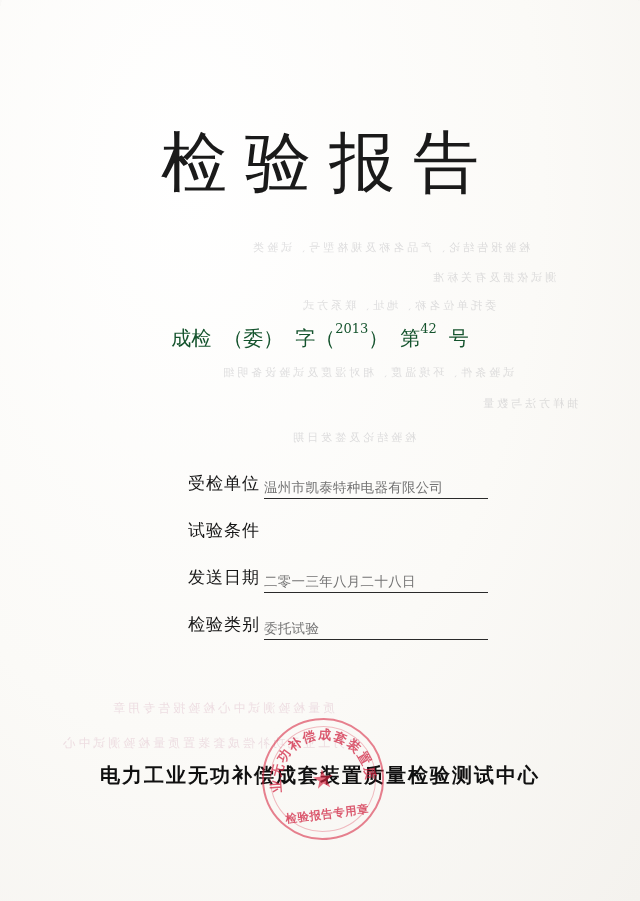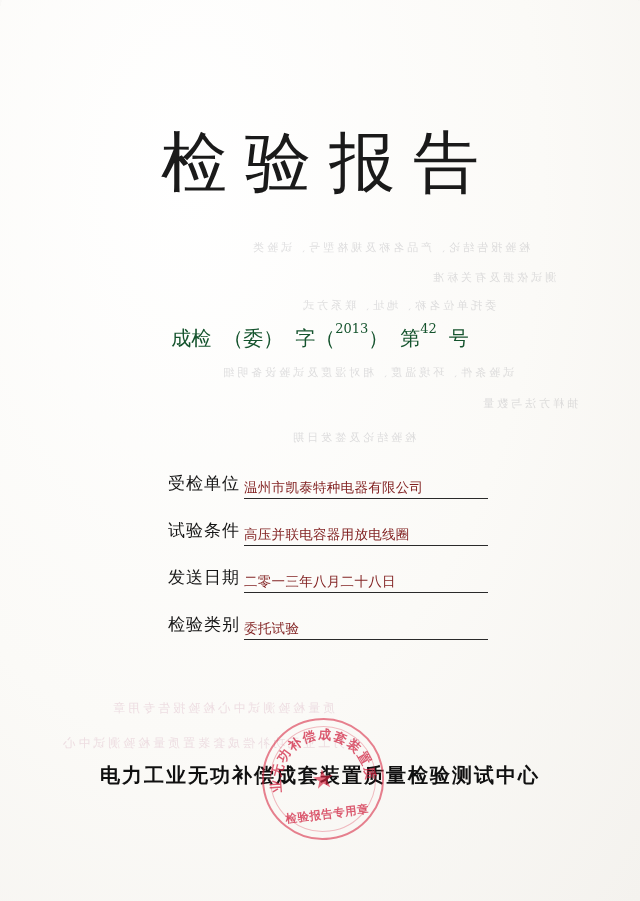--- a/index.html
+++ b/index.html
@@ -93,40 +93,41 @@
   .fields {
     position: absolute;
     top: 452px;
     left: 168px;
     width: 320px;
   }
   .field-row {
     display: flex;
     align-items: flex-end;
     height: 47px;
+    margin-left: 20px;
   }
   .field-label {
     font-family: "DejaVu Serif", serif;
     font-size: 17px;
     color: #161616;
     letter-spacing: 1px;
     white-space: nowrap;
     padding-bottom: 4px;
   }
   .field-value-wrap {
     flex: 1 1 auto;
     border-bottom: 1px solid #2a2a2a;
     margin-left: 4px;
     padding-bottom: 3px;
     position: relative;
   }
   .field-value {
     font-family: "DejaVu Sans", sans-serif;
     font-size: 13.5px;
-    color: #7f1d1d;
+    color: #737373;
     letter-spacing: 0.3px;
     white-space: nowrap;
     line-height: 15px;
   }
 
   
   .footer-org {
     position: absolute;
     top: 762px;
     left: 0;
@@ -220,23 +221,20 @@
 
     <div class="field-row">
       <div class="field-label">受检单位</div>
       <div class="field-value-wrap">
         <div class="field-value">温州市凯泰特种电器有限公司</div>
       </div>
     </div>
 
     <div class="field-row">
       <div class="field-label">试验条件</div>
-      <div class="field-value-wrap">
-        <div class="field-value">高压并联电容器用放电线圈</div>
-      </div>
     </div>
 
     <div class="field-row">
       <div class="field-label">发送日期</div>
       <div class="field-value-wrap">
         <div class="field-value">二零一三年八月二十八日</div>
       </div>
     </div>
 
     <div class="field-row">

